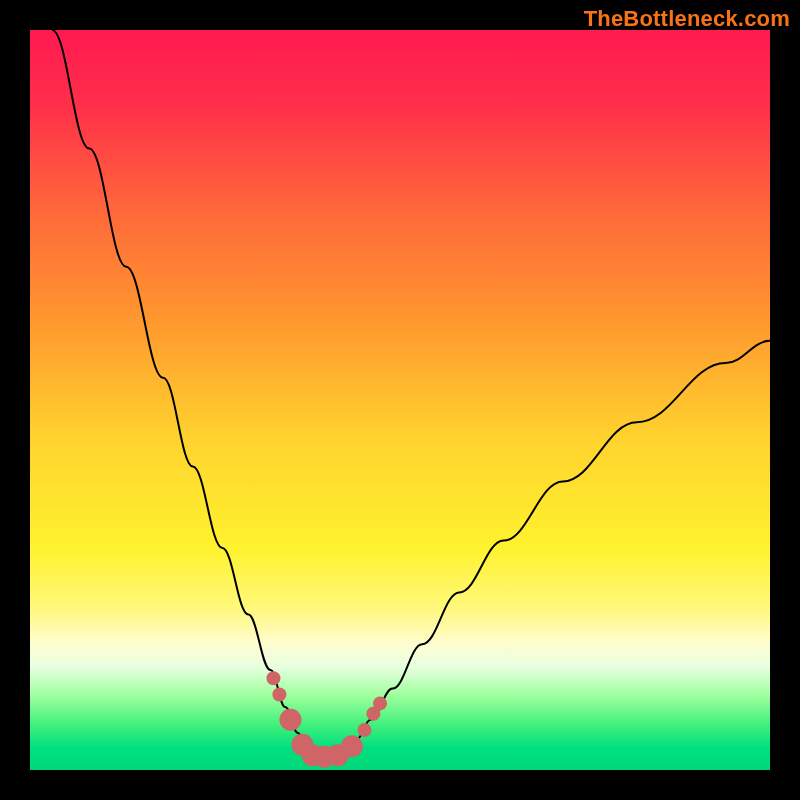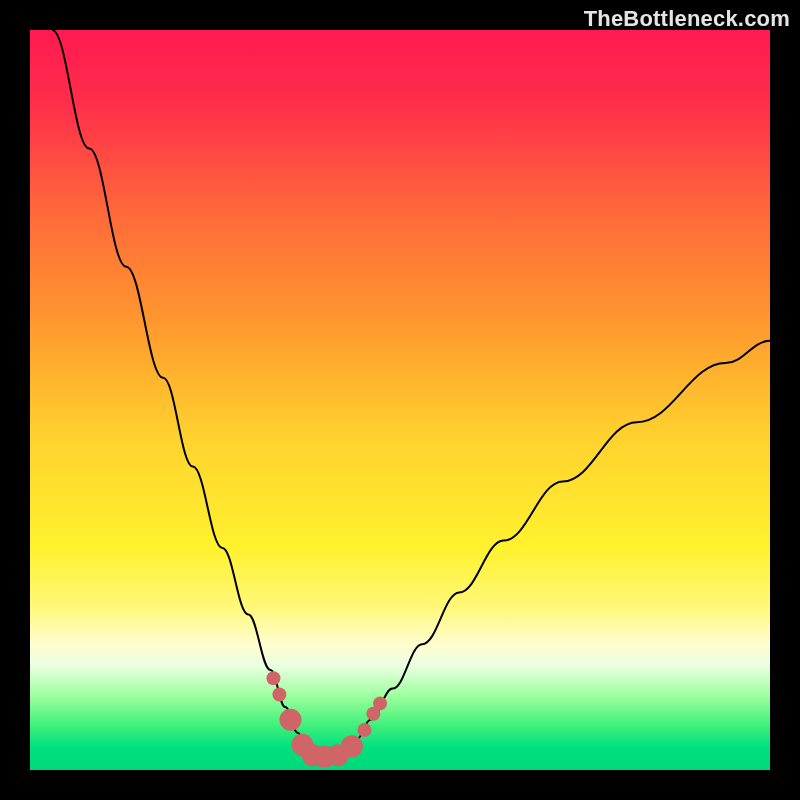--- a/index.html
+++ b/index.html
@@ -33,21 +33,21 @@
     left: 0;
     width: 100%;
     height: 100%;
   }
   .watermark {
     position: absolute;
     top: 6px;
     right: 10px;
     font-size: 22px;
     font-weight: 600;
-    color: #e5e5e5;
+    color: #f97316;
     letter-spacing: 0.2px;
   }
   svg {
     position: absolute;
     top: 0;
     left: 0;
   }
 </style>
 </head>
 <body>

